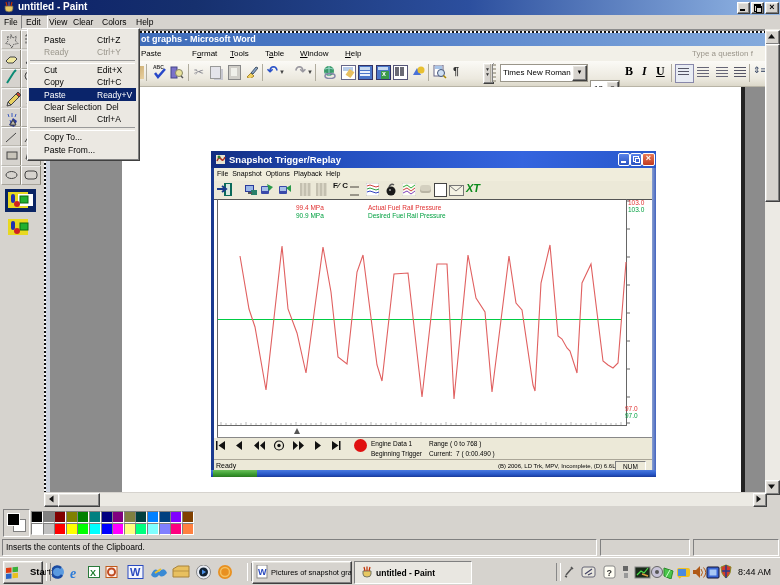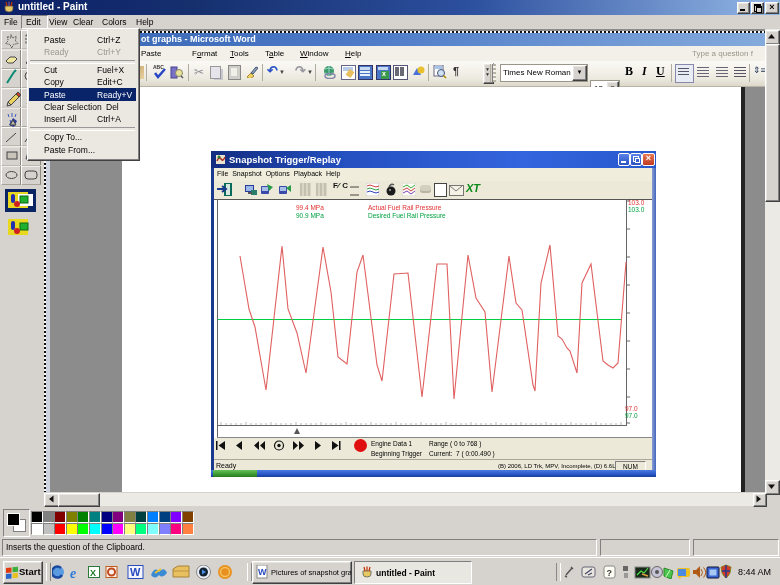--- a/index.html
+++ b/index.html
@@ -413,36 +413,36 @@
  <div class="ab" style="left:112.2px;top:15px;width:10px;height:10px;background:#ff00ff;border:1px solid;border-color:#808080 #fff #fff #808080"></div>
  <div class="ab" style="left:123.8px;top:15px;width:10px;height:10px;background:#ffff80;border:1px solid;border-color:#808080 #fff #fff #808080"></div>
  <div class="ab" style="left:135.4px;top:15px;width:10px;height:10px;background:#00ff80;border:1px solid;border-color:#808080 #fff #fff #808080"></div>
  <div class="ab" style="left:147.0px;top:15px;width:10px;height:10px;background:#80ffff;border:1px solid;border-color:#808080 #fff #fff #808080"></div>
  <div class="ab" style="left:158.6px;top:15px;width:10px;height:10px;background:#8080ff;border:1px solid;border-color:#808080 #fff #fff #808080"></div>
  <div class="ab" style="left:170.2px;top:15px;width:10px;height:10px;background:#ff0080;border:1px solid;border-color:#808080 #fff #fff #808080"></div>
  <div class="ab" style="left:181.8px;top:15px;width:10px;height:10px;background:#ff8040;border:1px solid;border-color:#808080 #fff #fff #808080"></div>
 </div>
 
 <div class="ab sunk" style="left:2px;top:539px;width:593px;height:15px">
-    <span class="ab" style="left:3px;top:2px;font-size:8.5px;white-space:nowrap">Inserts the question of the Clipboard.</span>
+    <span class="ab" style="left:3px;top:2px;font-size:8.5px;white-space:nowrap">Inserts the contents of the Clipboard.</span>
   </div>
 <div class="ab sunk" style="left:600px;top:539px;width:88px;height:15px"></div>
 <div class="ab sunk" style="left:693px;top:539px;width:84px;height:15px"></div>
 
 <div class="ab" style="left:0;top:557px;width:780px;height:28px;background:#d6d3ce;border-top:1px solid #fff" id="taskbar">
  <div class="ab r2" style="left:3px;top:3px;width:38px;height:21px;background:#d6d3ce">
   <svg class="ab" style="left:2px;top:3px" width="13" height="14">
         <g transform="skewY(-6)">
           <rect x="0" y="3" width="5.5" height="5" fill="#e03a10"></rect>
           <rect x="6.5" y="3" width="5.5" height="5" fill="#3ab03a"></rect>
           <rect x="0" y="9" width="5.5" height="5" fill="#2a66c8"></rect>
           <rect x="6.5" y="9" width="5.5" height="5" fill="#e8c020"></rect>
         </g>
       </svg>
-  <span class="ab" style="left:15px;top:4px;font-size:9.5px;font-weight:bold">Start</span>
+  <span class="ab" style="left:26px;top:4px;font-size:9.5px;font-weight:bold">Start</span>
  </div>
  <div class="ab" style="left:46px;top:5px;width:3px;height:18px;border-left:1px solid #fff;border-right:1px solid #888"></div>
  <svg class="ab" style="left:52px;top:7px" width="185" height="15">
   <circle cx="6.5" cy="7" r="5.5" fill="#5a9ae0"></circle>
       <path d="M9 3 a5.5 5.5 0 1 0 1 7" fill="none" stroke="#1a4aa0" stroke-width="2.5"></path>
   <text x="18" y="13" font-size="14" font-style="italic" font-weight="bold" fill="#2a7ad8" font-family="Liberation Serif">e</text>
   <rect x="36.5" y="1.5" width="11" height="11" fill="#fff" stroke="#2a7a3a"></rect>
       <text x="38" y="11" font-size="9" font-weight="bold" fill="#1a7a2a" font-family="Liberation Sans">X</text>
   <rect x="54" y="1.5" width="11" height="11" fill="#fcf0ec" stroke="#c05a1a"></rect>
       <circle cx="59.5" cy="7" r="3.5" fill="none" stroke="#c04a20" stroke-width="2"></circle>
@@ -504,23 +504,23 @@
  <span class="ab" style="left:738px;top:9px;font-size:9px">8:44 AM</span>
 </div>
 
 <div class="ab r2" style="left:27px;top:28px;width:111px;height:131px;background:#ebe8e2;z-index:50;font-size:8.5px">
  <span class="ab" style="left:16px;top:6px">Paste</span>
     <span class="ab" style="left:69px;top:6px">Ctrl+Z</span>
  <span class="ab" style="left:16px;top:18px;color:#9a968c">Ready</span>
     <span class="ab" style="left:69px;top:18px;color:#9a968c">Ctrl+Y</span>
  <div class="ab" style="left:2px;top:31px;width:105px;height:2px;border-top:1px solid #999;border-bottom:1px solid #fff"></div>
  <span class="ab" style="left:16px;top:36px">Cut</span>
-    <span class="ab" style="left:69px;top:36px">Fuel+X</span>
+    <span class="ab" style="left:69px;top:36px">Edit+X</span>
  <span class="ab" style="left:16px;top:48px">Copy</span>
-    <span class="ab" style="left:69px;top:48px">Edit+C</span>
+    <span class="ab" style="left:69px;top:48px">Ctrl+C</span>
  <div class="ab" style="left:1px;top:59px;width:107px;height:13px;background:#0a246a"></div>
  <span class="ab" style="left:16px;top:61px;color:#fff">Paste</span>
     <span class="ab" style="left:69px;top:61px;color:#fff">Ready+V</span>
  <span class="ab" style="left:16px;top:73px;white-space:nowrap">Clear Selection</span>
     <span class="ab" style="left:78px;top:73px">Del</span>
  <span class="ab" style="left:16px;top:85px">Insert All</span>
     <span class="ab" style="left:69px;top:85px">Ctrl+A</span>
  <div class="ab" style="left:2px;top:98px;width:105px;height:2px;border-top:1px solid #999;border-bottom:1px solid #fff"></div>
  <span class="ab" style="left:16px;top:103px">Copy To...</span>
  <span class="ab" style="left:16px;top:116px">Paste From...</span>

